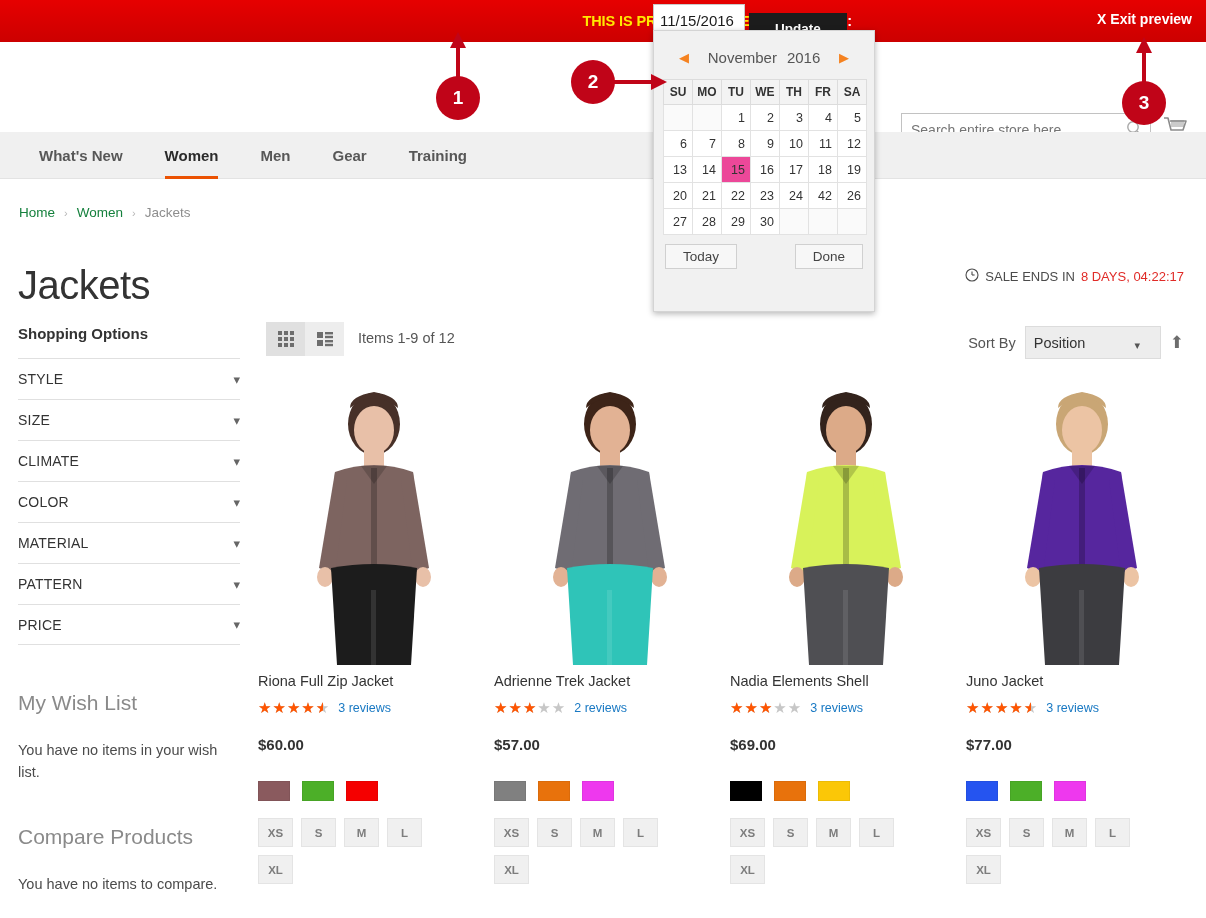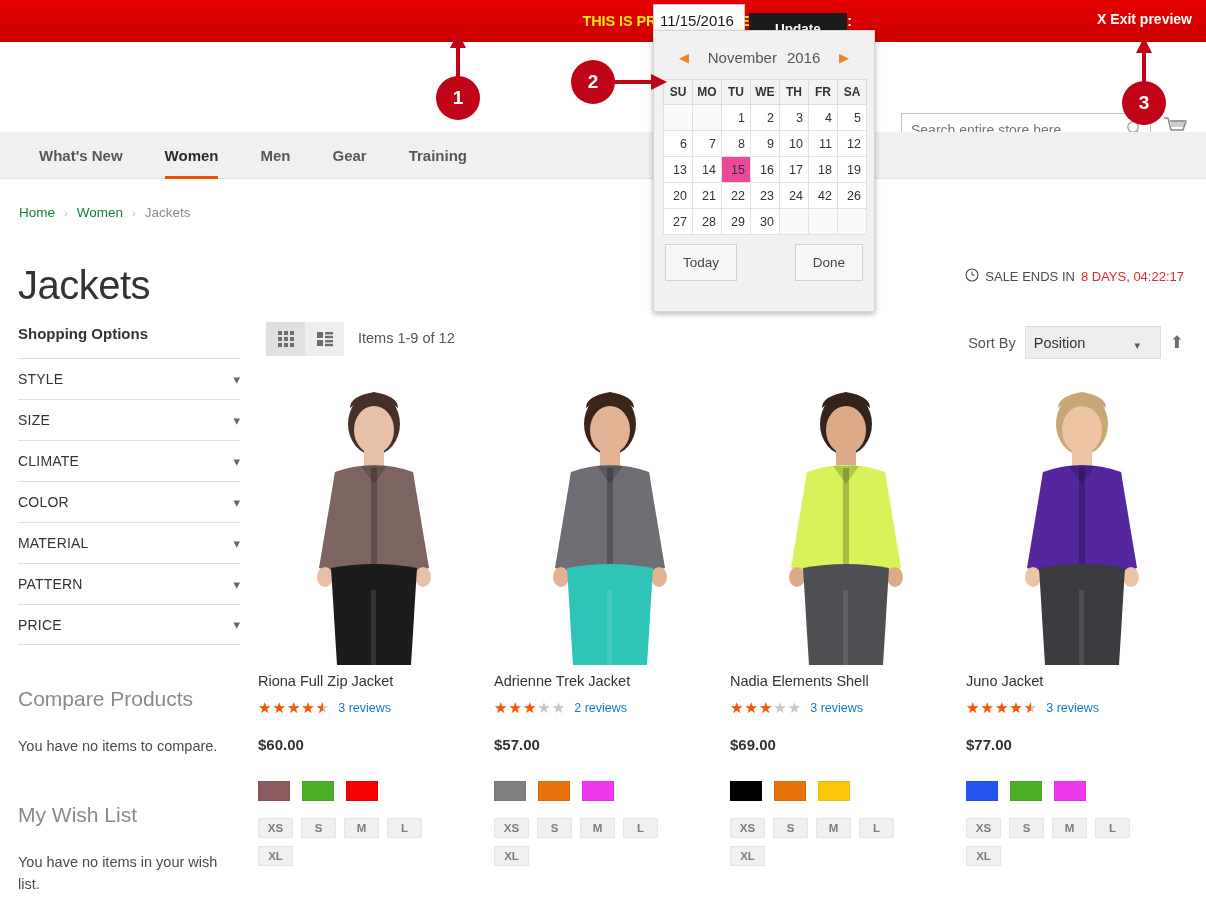--- a/index.html
+++ b/index.html
@@ -72,21 +72,21 @@
   table.cal-grid td{
     border:1px solid #e2e2e2; font-size:12.5px; color:#333;
     height:26px; text-align:right; padding-right:5px; background:#fff;
     cursor:pointer;
   }
   table.cal-grid td.empty{ background:#fafafa; cursor:default; }
   table.cal-grid td.sel{ background:#ec4899; }
   .cal-foot{ display:flex; justify-content:space-between; margin-top:9px; padding:0 2px; }
   .cal-btn{
     background:#f7f7f7; border:1px solid #d0d0d0;
-    font-size:13.5px; color:#444; padding:10px 17px; cursor:pointer;
+    font-size:13.5px; color:#444; padding:4px 17px; cursor:pointer;
     font-family:"Liberation Sans", sans-serif;
   }
 
   
   .site-header{ position:absolute; left:0; top:42px; width:1206px; height:90px; background:#fff; }
   .logo{ position:absolute; left:18px; top:16px; display:flex; align-items:center; gap:14px; cursor:pointer;}
   .logo-mark{ width:56px; height:56px; position:relative; }
   .logo-text{ font-size:30px; letter-spacing:6px; color:#333; }
   .search-wrap{ position:absolute; left:901px; top:71px; width:250px; height:33px; }
   .search-input{
@@ -166,21 +166,21 @@
   .rating{ display:flex; align-items:center; gap:8px; margin-top:10px; }
   .stars{ font-size:15px; letter-spacing:1px; position:relative; }
   .stars .bg{ color:#c7c7c7; }
   .stars .fg{ color:#ff5501; position:absolute; left:0; top:0; overflow:hidden; white-space:nowrap; }
   .reviews{ font-size:12.5px; color:#1979c3; cursor:pointer; }
   .price{ font-size:15px; font-weight:bold; color:#333; margin-top:19px; }
   .swatches{ display:flex; gap:12px; margin-top:28px; }
   .swatch{ width:32px; height:20px; cursor:pointer; border:1px solid rgba(0,0,0,.06); }
   .sizes{ display:flex; flex-wrap:wrap; gap:8px; margin-top:17px; width:200px; }
   .size{
-    width:35px; height:20px; background:#f0f0f0; border:1px solid #e4e4e4;
+    width:35px; height:29px; background:#f0f0f0; border:1px solid #e4e4e4;
     display:flex; align-items:center; justify-content:center;
     font-size:11.5px; color:#7d7d7d; font-weight:bold; cursor:pointer;
   }
 
   
   .marker{
     position:absolute; width:44px; height:44px; border-radius:50%;
     background:#c00418; color:#fff; font-size:19px; font-weight:bold;
     display:flex; align-items:center; justify-content:center; z-index:90;
   }
@@ -334,27 +334,27 @@
       </div>
       <div class="filter-row">
         <span class="lbl">PATTERN</span>
         <span class="chev">▾</span>
       </div>
       <div class="filter-row filter-last">
         <span class="lbl">PRICE</span>
         <span class="chev">▾</span>
       </div>
     </div>
+  <div style="margin-top:46px">
+    <div class="block-title">My Wish List</div>
+    <div class="block-text" style="margin-top:24px">You have no items in your wish list.</div>
+  </div>
   <div style="margin-top:42px">
     <div class="block-title">Compare Products</div>
     <div class="block-text" style="margin-top:24px">You have no items to compare.</div>
-  </div>
-  <div style="margin-top:46px">
-    <div class="block-title">My Wish List</div>
-    <div class="block-text" style="margin-top:24px">You have no items in your wish list.</div>
   </div>
 </div>
 
 <div class="toolbar">
   <div class="view-modes">
     <div class="vm active">
       <svg width="16" height="16" viewBox="0 0 16 16">
         <g fill="#6d6d6d">
           <rect x="0" y="0" width="4" height="4"></rect>
             <rect x="6" y="0" width="4" height="4"></rect>

